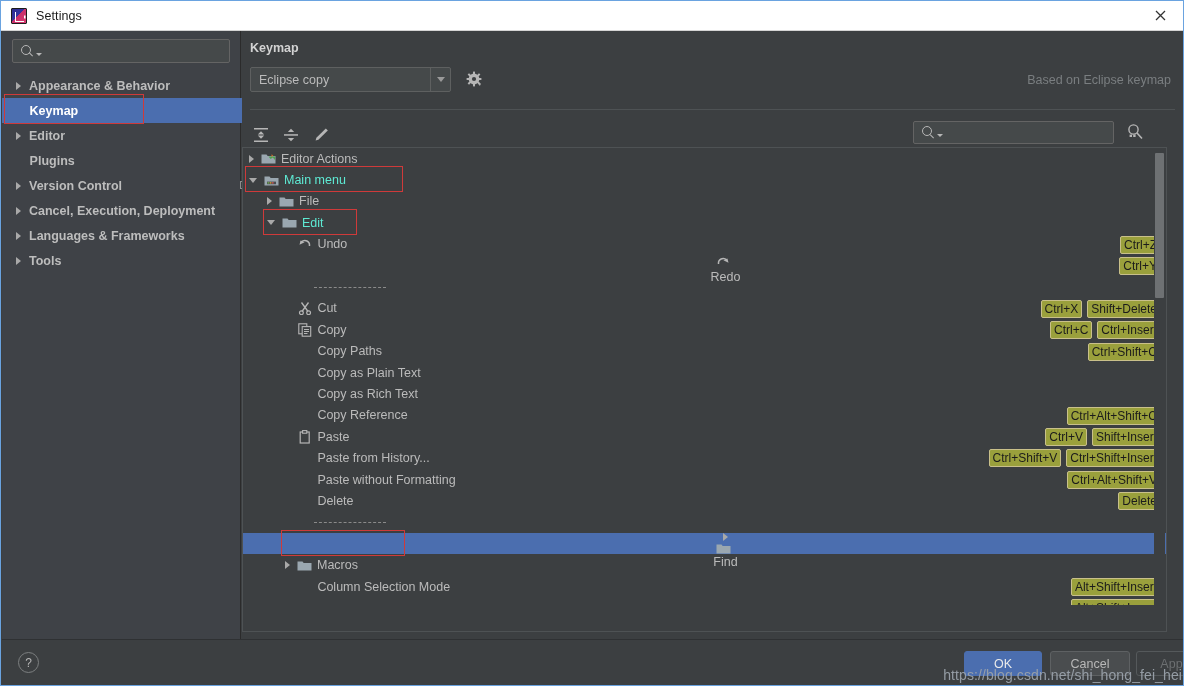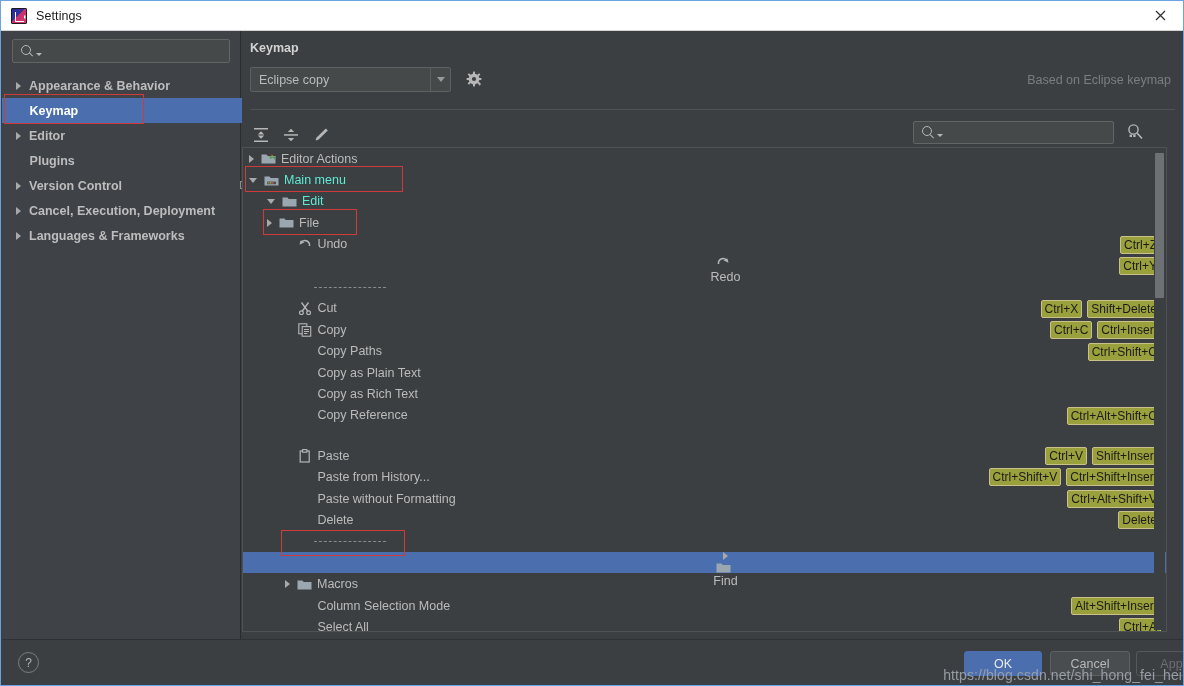--- a/index.html
+++ b/index.html
@@ -345,20 +345,24 @@
               <rect x="3" y="2.5" width="6" height="7" stroke="#8d8d8d" fill="#3f4247"></rect>
             </svg></span>
         </div>
         <div class="side-item">
           <span class="tri"></span>
           <span>Cancel, Execution, Deployment</span>
         </div>
         <div class="side-item">
           <span class="tri"></span>
           <span>Languages &amp; Frameworks</span>
+        </div>
+        <div class="side-item">
+          <span class="tri"></span>
+          <span>Tools</span>
         </div>
       </div>
   <div class="redbox" style="left: 2px; top: 63px; width: 140px; height: 30px;"></div>
     </div>
 
   <div id="panel">
     <div id="panel-title">Keymap</div>
 
     <div id="keymap-select">
       <span class="val">Eclipse copy</span>
@@ -449,38 +453,38 @@
                 <rect x="3" y="7.6" width="9" height="2.6" fill="#4a4d50"></rect>
                 <rect x="3.6" y="8.2" width="1.6" height="1.4" fill="#6ab04c"></rect>
                 <rect x="5.8" y="8.2" width="1.6" height="1.4" fill="#e0a030"></rect>
                 <rect x="8" y="8.2" width="1.6" height="1.4" fill="#d05555"></rect>
               </svg>
             </span>
             <span class="label link">Main menu</span>
           </div>
           <div class="redbox" style="left: 2px; top: 18.4px; width: 158px; height: 26px;"></div>
           <div class="row" style="padding-left: 24px;">
-            <span class="tri down"></span>
+            <span class="tri"></span>
             <span style="width: 7px; flex: 0 0 auto;"></span>
             <span class="iconbox">
               <svg width="15" height="13" viewBox="0 0 15 13">
                 <path d="M0.5 2.5h5l1.2 1.6H14.5v7.4H0.5z" fill="#9aa7b0"></path>
               </svg>
             </span>
-            <span class="label link">Edit</span>
+            <span class="label">File</span>
           </div>
           <div class="row" style="padding-left: 24px;">
-            <span class="tri"></span>
+            <span class="tri down"></span>
             <span style="width: 7px; flex: 0 0 auto;"></span>
             <span class="iconbox">
               <svg width="15" height="13" viewBox="0 0 15 13">
                 <path d="M0.5 2.5h5l1.2 1.6H14.5v7.4H0.5z" fill="#9aa7b0"></path>
               </svg>
             </span>
-            <span class="label">File</span>
+            <span class="label link">Edit</span>
           </div>
           <div class="redbox" style="left: 20px; top: 61.2px; width: 94px; height: 26px;"></div>
           <div class="row" style="padding-left: 42px;">
             <span class="tri none"></span>
             <span style="width: 7px; flex: 0 0 auto;"></span>
             <span class="iconbox">
               <svg width="14" height="13" viewBox="0 0 14 13">
                 <path d="M3 4 C7 1, 12 3, 11.5 8" stroke="#b6b6b6" stroke-width="1.5" fill="none"></path>
                 <path d="M1.5 6.8 L2.6 2.6 L6.6 4.2 z" fill="#b6b6b6"></path>
               </svg>
@@ -566,21 +570,21 @@
           </div>
           <div class="row" style="padding-left: 42px;">
             <span class="tri none"></span>
             <span style="width: 7px; flex: 0 0 auto;"></span>
             <span class="iconbox"></span>
             <span class="label">Copy Reference</span>
             <span class="shortcuts">
               <span class="kbd">Ctrl+Alt+Shift+C</span>
             </span>
           </div>
-          <div class="row" style="padding-left: 42px; margin-top: 19px;">
+          <div class="row" style="padding-left: 42px;">
             <span class="tri none"></span>
             <span style="width: 7px; flex: 0 0 auto;"></span>
             <span class="iconbox">
               <svg width="14" height="14" viewBox="0 0 14 14">
                 <rect x="2.2" y="2" width="9" height="11" stroke="#b6b6b6" stroke-width="1.2" fill="none"></rect>
                 <rect x="4.6" y="0.6" width="4.2" height="2.6" stroke="#b6b6b6" stroke-width="1.1" fill="#3c3f41"></rect>
               </svg>
             </span>
             <span class="label">Paste</span>
             <span class="shortcuts">
@@ -642,29 +646,20 @@
             </span>
             <span class="label">Macros</span>
           </div>
           <div class="row" style="padding-left: 42px;">
             <span class="tri none"></span>
             <span style="width: 7px; flex: 0 0 auto;"></span>
             <span class="iconbox"></span>
             <span class="label">Column Selection Mode</span>
             <span class="shortcuts">
               <span class="kbd">Alt+Shift+Insert</span>
-            </span>
-          </div>
-          <div class="row" style="padding-left: 42px;">
-            <span class="tri none"></span>
-            <span style="width: 7px; flex: 0 0 auto;"></span>
-            <span class="iconbox"></span>
-            <span class="label">Select All</span>
-            <span class="shortcuts">
-              <span class="kbd">Ctrl+A</span>
             </span>
           </div>
           <div class="row" style="padding-left: 42px; overflow: hidden; height: 8px;">
             <span class="tri none"></span>
             <span style="width: 7px; flex: 0 0 auto;"></span>
             <span class="iconbox"></span>
             <span class="label"></span>
             <span class="shortcuts">
               <span class="kbd">Alt+Shift+Insert</span>
             </span>

